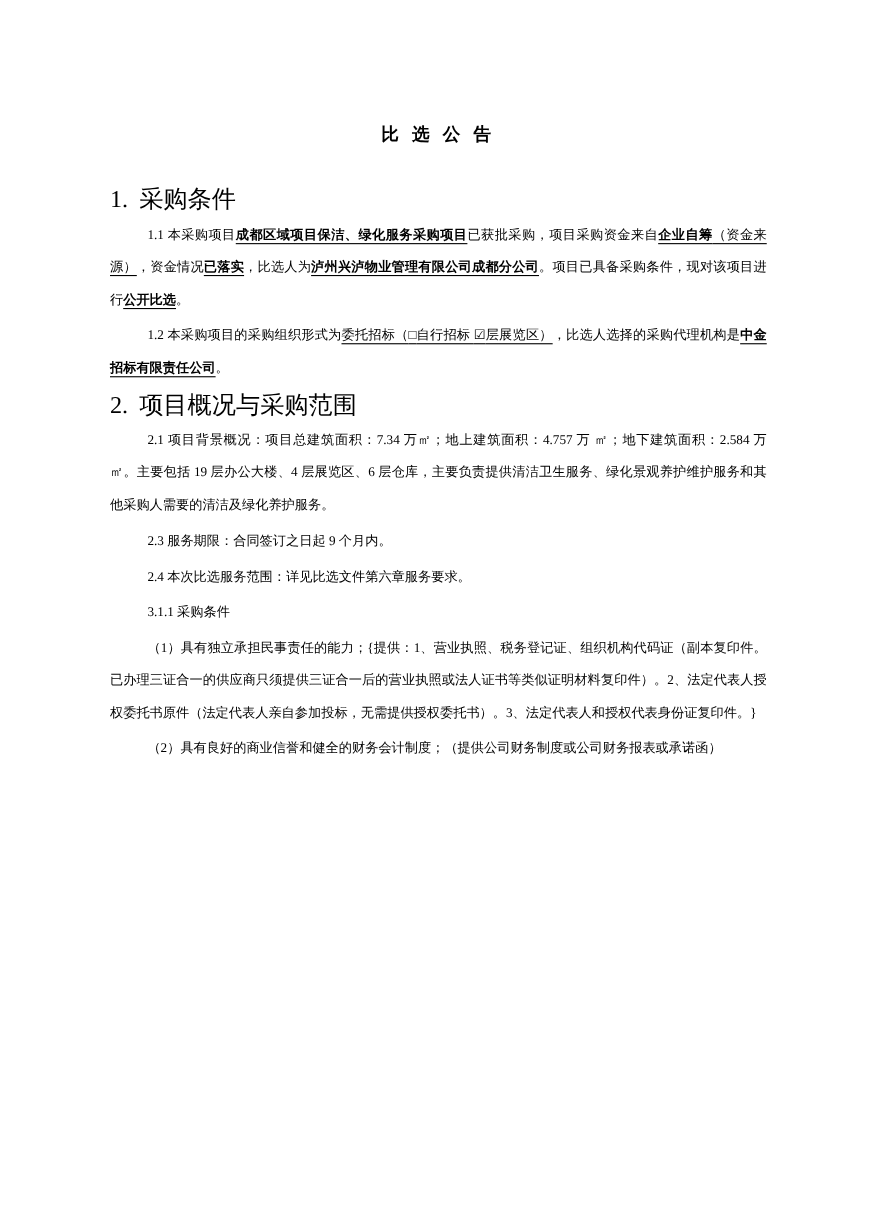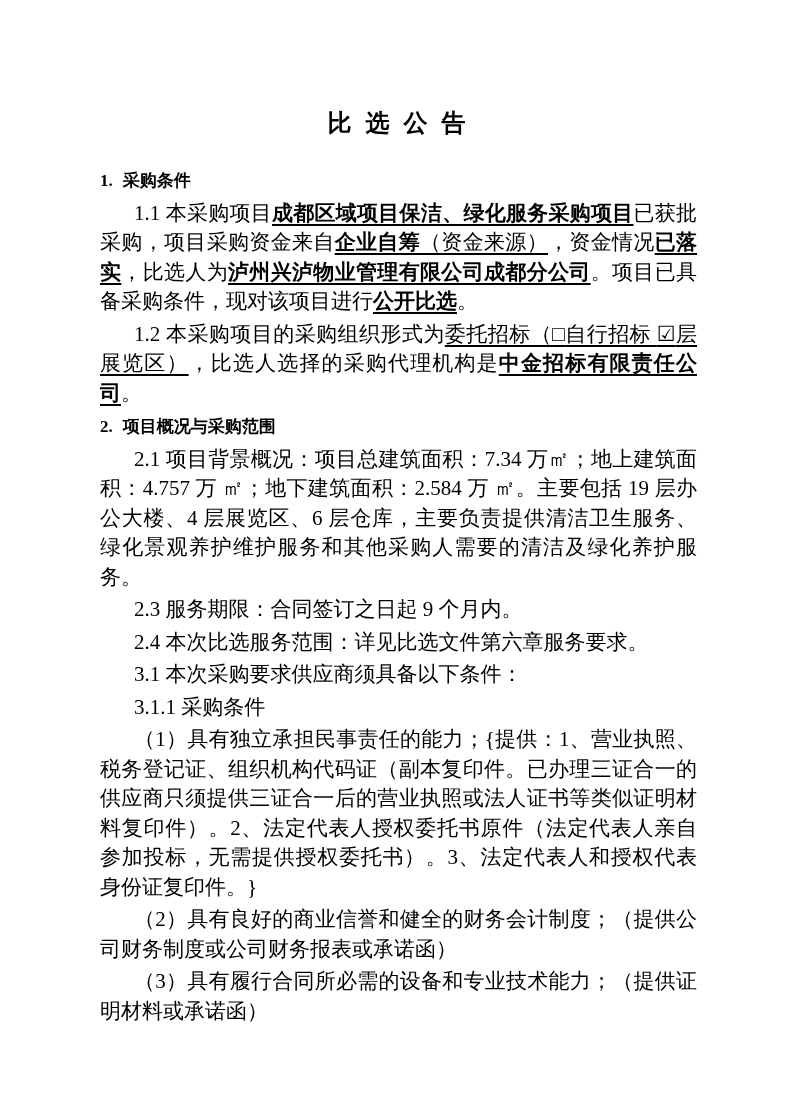--- a/index.html
+++ b/index.html
@@ -9,40 +9,40 @@
     height: 1108px;
     background: #ffffff;
     overflow: hidden;
     font-family: "Liberation Serif", "DejaVu Serif", serif;
     color: #000;
   }
   .doc {
     padding: 107px 97px 0 100px;
   }
   .title {
-    font-size: 24px;
+    font-size: 16px;
     line-height: 32px;
     font-weight: bold;
     text-align: center;
     letter-spacing: 4px;
     margin: 0 0 27px 0;
     white-space: pre;
   }
   .heading {
-    font-size: 17px;
+    font-size: 22px;
     line-height: 29.5px;
-    font-weight: bold;
+    font-weight: normal;
     margin: 4px 0 0 0;
   }
   .heading .hnum {
     display: inline-block;
     margin-right: 10px;
   }
   .para {
-    font-size: 21px;
+    font-size: 12px;
     line-height: 29.5px;
     text-align: justify;
     text-indent: 34px;
     margin: 3px 0 0 0;
   }
   .b { font-weight: bold; }
   .u { text-decoration: underline; text-underline-offset: 4px; }
 </style>
 </head>
 <body>
@@ -51,20 +51,18 @@
   <div class="doc">
     <div class="title">比 选 公 告</div>
     <div>
         <div class="heading"><span class="hnum">1.</span><span>采购条件</span></div>
         <p class="para"><span>1.1 本采购项目</span><span class="b u">成都区域项目保洁、绿化服务采购项目</span><span>已获批采购，项目采购资金来自</span><span class="b u">企业自筹</span><span class="u">（资金来源）</span><span>，资金情况</span><span class="b u">已落实</span><span>，比选人为</span><span class="b u">泸州兴泸物业管理有限公司成都分公司</span><span>。项目已具备采购条件，现对该项目进行</span><span class="b u">公开比选</span><span>。</span></p>
         <p class="para"><span>1.2 本采购项目的采购组织形式为</span><span class="u">委托招标（</span><span class="u">□</span><span class="u">自行招标 </span><span class="u">☑</span><span class="u">层展览区）</span><span>，比选人选择的采购代理机构是</span><span class="b u">中金招标有限责任公司</span><span>。</span></p>
         <div class="heading"><span class="hnum">2.</span><span>项目概况与采购范围</span></div>
         <p class="para"><span>2.1 项目背景概况：项目总建筑面积：7.34 万㎡；地上建筑面积：4.757 万 ㎡；地下建筑面积：2.584 万 ㎡。主要包括 19 层办公大楼、4 层展览区、6 层仓库，主要负责提供清洁卫生服务、绿化景观养护维护服务和其他采购人需要的清洁及绿化养护服务。</span></p>
         <p class="para"><span>2.3 服务期限：合同签订之日起 9 个月内。</span></p>
         <p class="para"><span>2.4 本次比选服务范围：详见比选文件第六章服务要求。</span></p>
-        <p class="para"><span>3.1 本次采购要求供应商须具备以下条件：</span></p>
         <p class="para"><span>3.1.1 采购条件</span></p>
         <p class="para"><span>（1）具有独立承担民事责任的能力；{提供：1、营业执照、税务登记证、组织机构代码证（副本复印件。已办理三证合一的供应商只须提供三证合一后的营业执照或法人证书等类似证明材料复印件）。2、法定代表人授权委托书原件（法定代表人亲自参加投标，无需提供授权委托书）。3、法定代表人和授权代表身份证复印件。}</span></p>
         <p class="para"><span>（2）具有良好的商业信誉和健全的财务会计制度；（提供公司财务制度或公司财务报表或承诺函）</span></p>
-        <p class="para"><span>（3）具有履行合同所必需的设备和专业技术能力；（提供证明材料或承诺函）</span></p>
       </div>
   </div>
 </div>
 
 </body></html>

